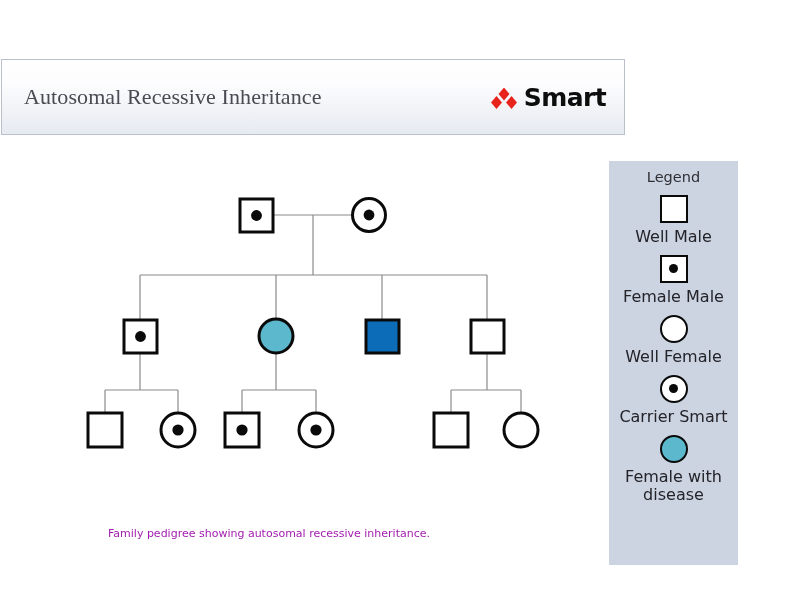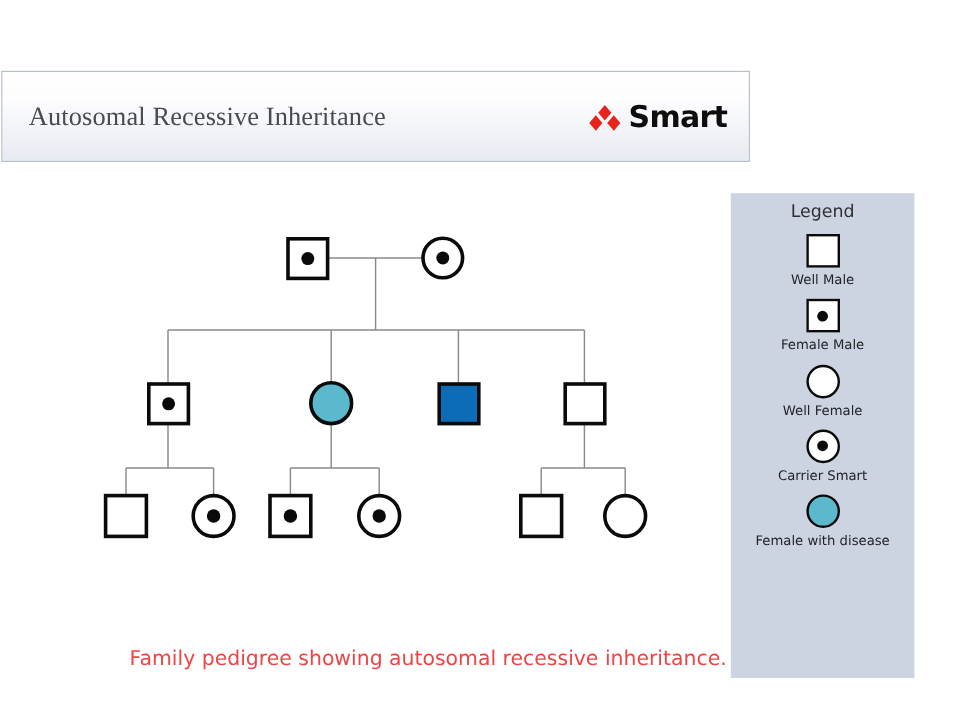--- a/index.html
+++ b/index.html
@@ -64,32 +64,32 @@
     left: 0;
     top: 88px;
     width: 600px;
     height: 470px;
   }
 
   
   #diagram-caption {
     position: absolute;
     left: 108px;
-    top: 539px;
-    font-size: 17px;
-    color: #ef4444;
+    top: 527px;
+    font-size: 11px;
+    color: #a21caf;
     white-space: nowrap;
   }
 
   
   #legend-panel {
     position: absolute;
     left: 609px;
     top: 161px;
-    width: 153px;
+    width: 129px;
     height: 404px;
     background: #ccd4e1;
     box-sizing: border-box;
     padding-top: 8px;
   }
   #legend-title {
     text-align: center;
     font-size: 14.5px;
     color: #2f2f35;
     margin-bottom: 7px;
@@ -100,21 +100,21 @@
     align-items: center;
     margin-bottom: 6px;
   }
   .legend-swatch {
     display: flex;
     align-items: center;
     justify-content: center;
     height: 34px;
   }
   .legend-label {
-    font-size: 11px;
+    font-size: 16px;
     color: #232329;
     text-align: center;
     line-height: 1.12;
     margin-top: 2px;
     max-width: 118px;
   }
 
   
   .sw-square {
     width: 28px; height: 28px;

